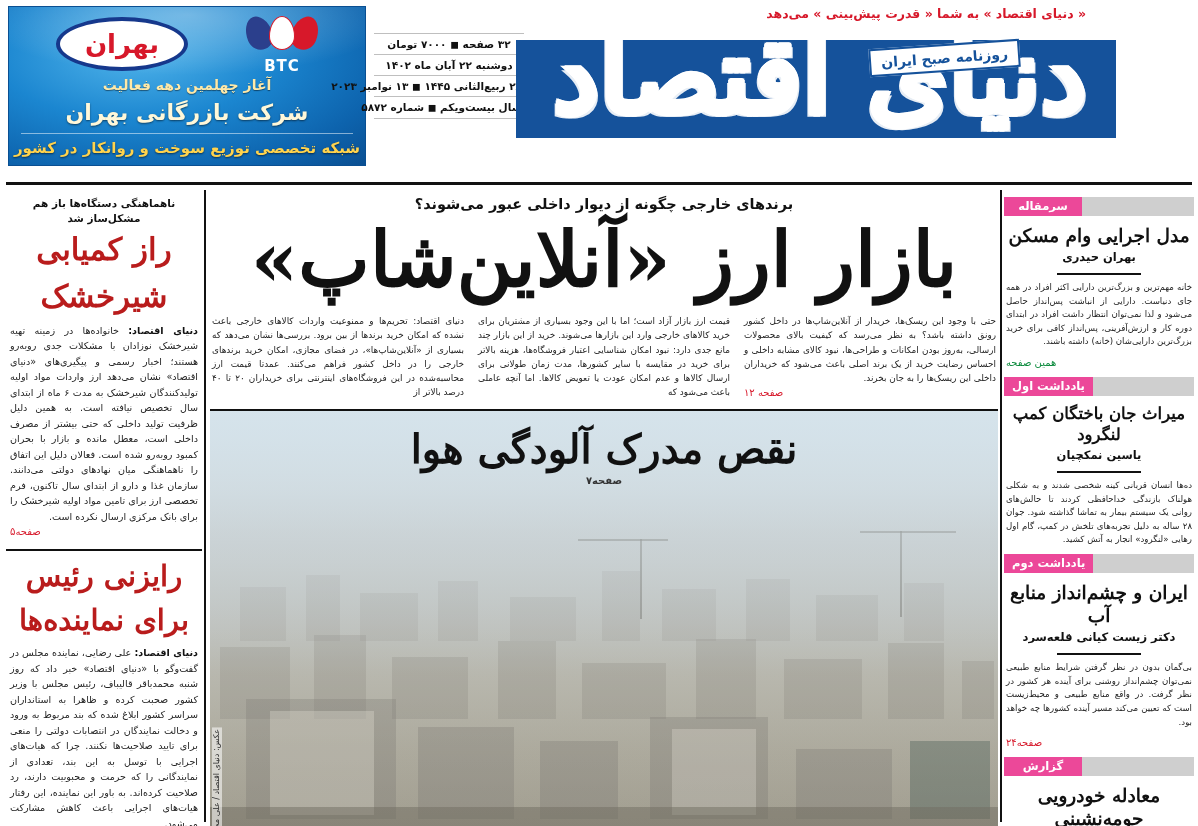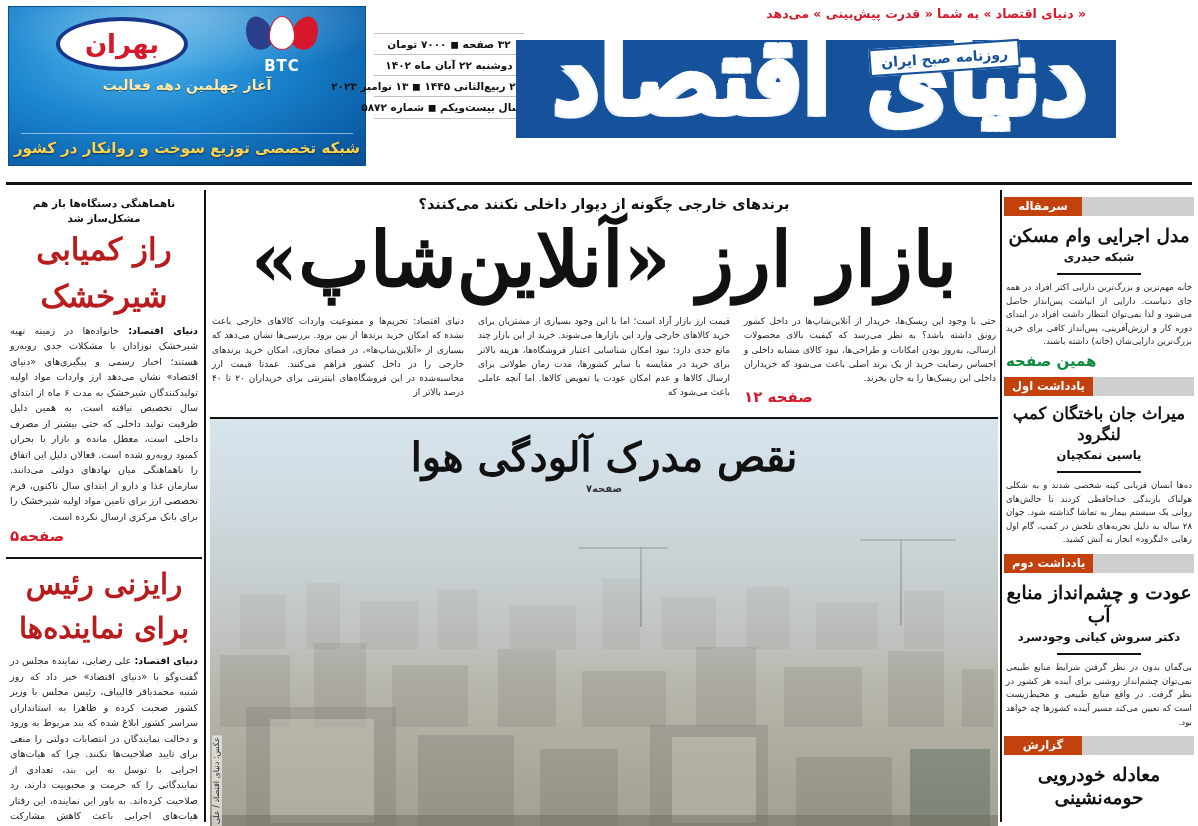--- a/index.html
+++ b/index.html
@@ -81,21 +81,21 @@
   
   .left-col { position:absolute; left:6px; top:190px; width:196px; height:630px; }
   .kicker-sm { font:700 10.5px/1.4 "DejaVu Sans",sans-serif; color:#111; text-align:center; padding:6px 2px 4px; }
   .head-xl { font:700 31px/1.18 "DejaVu Serif",serif; color:#b91c1c; text-align:center; padding:2px 4px 8px; }
   .head-xl.two { font-size:29px; }
   .body-sm {
     font:400 9.6px/1.62 "DejaVu Sans",sans-serif; color:#222;
     text-align:justify; padding:0 4px;
   }
   .lede { font-weight:700; color:#111; }
-  .pagelink { color:#d7182a; font-weight:700; font-size:15px; }
+  .pagelink { color:#d7182a; font-weight:400; font-size:10px; }
   .pagelink.green { color:#0b8a3c; }
 
   .divider { border-top:2px solid #111; margin:8px 0 6px; }
 
   
   .center-col { position:absolute; left:210px; top:190px; width:788px; height:632px; }
   .center-kicker { text-align:center; font:700 14.5px/1.4 "DejaVu Sans",sans-serif; color:#111; padding-top:4px; }
   .center-head {
     text-align:center; font:700 76px/1.05 "DejaVu Serif",serif; color:#111;
     padding:6px 0 10px; white-space:nowrap;
@@ -125,21 +125,21 @@
     writing-mode:vertical-rl; transform:rotate(180deg);
     font:400 8px/1 "DejaVu Sans",sans-serif; color:#2b2b2b;
     background:rgba(255,255,255,.55); padding:2px 1px;
     max-height:220px; overflow:hidden;
   }
 
   
   .right-col { position:absolute; left:1004px; top:190px; width:190px; height:632px; }
   .sec-label-row { display:flex; align-items:stretch; height:19px; margin:7px 0 6px; }
   .sec-label {
-    background:#c2410c; color:#fff; min-width:78px; text-align:center;
+    background:#ec4899; color:#fff; min-width:78px; text-align:center;
     font:700 11.5px/19px "DejaVu Sans",sans-serif; padding:0 8px;
   }
   .sec-label-fill { flex:1; background:#cfcfcf; }
   .r-head { text-align:center; font:700 18.5px/1.25 "DejaVu Serif",serif; color:#111; padding:2px 2px 3px; }
   .r-head.sm { font-size:16.5px; }
   .r-author { text-align:center; font:700 11.5px/1.3 "DejaVu Sans",sans-serif; color:#111; padding-bottom:5px; }
   .r-rule { width:84px; height:2px; background:#111; margin:3px auto 6px; }
   .r-body { font:400 8.6px/1.58 "DejaVu Sans",sans-serif; color:#222; text-align:justify; padding:0 2px; }
   .r-foot { text-align:left; padding:2px 2px 0; }
 </style>
@@ -159,20 +159,21 @@
             <span class="petal r"></span>
           </div>
           <div class="btc-word">BTC</div>
         </div>
         <div class="behran-logo">
           <div class="behran-oval"></div>
           <div class="behran-text">بهران</div>
         </div>
       </div>
       <div class="ad-line1">آغاز چهلمین دهه فعالیت</div>
+      <div class="ad-line2">شرکت بازرگانی بهران</div>
       <div class="ad-rule"></div>
       <div class="ad-line3">شبکه تخصصی توزیع سوخت و روانکار در کشور</div>
     </div>
 
     <div class="info-block">
       <div class="info-line">۳۲ صفحه ◼ ۷۰۰۰ تومان</div>
       <div class="info-line">دوشنبه ۲۲ آبان ماه ۱۴۰۲</div>
       <div class="info-line">۲۸ ربیع‌الثانی ۱۴۴۵ ◼ ۱۳ نوامبر ۲۰۲۳</div>
       <div class="info-line">سال بیست‌ویکم ◼ شماره ۵۸۷۲</div>
     </div>
@@ -202,21 +203,21 @@
     <div>
       <div class="head-xl two">رایزنی رئیس</div>
       <div class="head-xl two">برای نماینده‌ها</div>
       <div class="body-sm"><span class="lede">دنیای اقتصاد:</span><span> علی رضایی، نماینده مجلس در گفت‌وگو با «دنیای اقتصاد» خبر داد که روز شنبه محمدباقر قالیباف، رئیس مجلس با وزیر کشور صحبت کرده و ظاهرا به استانداران سراسر کشور ابلاغ شده که بند مربوط به ورود و دخالت نمایندگان در انتصابات دولتی را منعی برای تایید صلاحیت‌ها نکنند. چرا که هیات‌های اجرایی با توسل به این بند، تعدادی از نمایندگانی را که حرمت و محبوبیت دارند، رد صلاحیت کرده‌اند. به باور این نماینده، این رفتار هیات‌های اجرایی باعث کاهش مشارکت می‌شود.</span></div>
 
     </div>
 
   </div>
 
   <div class="center-col">
-    <div class="center-kicker">برندهای خارجی چگونه از دیوار داخلی نکنند می‌کنند؟</div>
+    <div class="center-kicker">برندهای خارجی چگونه از دیوار داخلی عبور می‌شوند؟</div>
     <div class="center-head">بازار ارز «آنلاین‌شاپ»</div>
     <div class="center-body">
       <div class="cb-col">
         <span>حتی با وجود این ریسک‌ها، خریدار از آنلاین‌شاپ‌ها در داخل کشور رونق داشته باشد؟ به نظر می‌رسد که کیفیت بالای محصولات ارسالی، به‌روز بودن امکانات و طراحی‌ها، نبود کالای مشابه داخلی و احساس رضایت خرید از یک برند اصلی باعث می‌شود که خریداران داخلی این ریسک‌ها را به جان بخرند.</span>
         <div style="text-align:left;"><span class="pagelink">صفحه ۱۲</span></div>
       </div>
       <div class="cb-col">قیمت ارز بازار آزاد است؛ اما با این وجود بسیاری از مشتریان برای خرید کالاهای خارجی وارد این بازار‌ها می‌شوند. خرید از این بازار چند مانع جدی دارد: نبود امکان شناسایی اعتبار فروشگاه‌ها، هزینه بالاتر برای خرید در مقایسه با سایر کشورها، مدت زمان طولانی برای ارسال کالاها و عدم امکان عودت یا تعویض کالاها. اما آنچه عاملی باعث می‌شود که</div>
       <div class="cb-col">دنیای اقتصاد: تحریم‌ها و ممنوعیت واردات کالاهای خارجی باعث نشده که امکان خرید برندها از بین برود. بررسی‌ها نشان می‌دهد که بسیاری از «آنلاین‌شاپ‌ها»، در فضای مجازی، امکان خرید برندهای خارجی را در داخل کشور فراهم می‌کنند. عمدتا قیمت ارز محاسبه‌شده در این فروشگاه‌های اینترنتی برای خریداران ۲۰ تا ۴۰ درصد بالاتر از</div>
     </div>
 
@@ -270,21 +271,21 @@
   </div>
 
   <div class="right-col">
 
     <div>
       <div class="sec-label-row">
         <span class="sec-label-fill"></span>
         <span class="sec-label">سرمقاله</span>
       </div>
       <div class="r-head">مدل اجرایی وام مسکن</div>
-      <div class="r-author">شبکه حیدری</div>
+      <div class="r-author">بهران حیدری</div>
       <div class="r-rule"></div>
       <div class="r-body">خانه مهم‌ترین و بزرگ‌ترین دارایی اکثر افراد در همه جای دنیاست. دارایی از انباشت پس‌انداز حاصل می‌شود و لذا نمی‌توان انتظار داشت افراد در ابتدای دوره کار و ارزش‌آفرینی، پس‌انداز کافی برای خرید بزرگ‌ترین دارایی‌شان (خانه) داشته باشند.</div>
       <div class="r-foot"><span class="pagelink green">همین صفحه</span></div>
     </div>
 
     <div>
       <div class="sec-label-row">
         <span class="sec-label-fill"></span>
         <span class="sec-label">یادداشت اول</span>
       </div>
@@ -292,24 +293,25 @@
       <div class="r-author">یاسین نمکچیان</div>
       <div class="r-rule"></div>
       <div class="r-body">ده‌ها انسان قربانی کینه شخصی شدند و به شکلی هولناک بازندگی خداحافظی کردند تا حالش‌های روانی یک سیستم بیمار به تماشا گذاشته شود. جوان ۲۸ ساله به دلیل تجربه‌های تلخش در کمپ، گام اول رهایی «لنگرود» انجار به آتش کشید.</div>
     </div>
 
     <div>
       <div class="sec-label-row">
         <span class="sec-label-fill"></span>
         <span class="sec-label">یادداشت دوم</span>
       </div>
-      <div class="r-head">عودت و چشم‌انداز منابع آب</div>
-      <div class="r-author">دکتر سروش کیانی وجود‌سرد</div>
+      <div class="r-head">ایران و چشم‌انداز منابع آب</div>
+      <div class="r-author">دکتر زیست کیانی قلعه‌سرد</div>
       <div class="r-rule"></div>
       <div class="r-body">بی‌گمان بدون در نظر گرفتن شرایط منابع طبیعی نمی‌توان چشم‌انداز روشنی برای آینده هر کشور در نظر گرفت. در واقع منابع طبیعی و محیط‌زیست است که تعیین می‌کند مسیر آینده کشورها چه خواهد بود.</div>
+      <div class="r-foot"><span class="pagelink">صفحه۲۴</span></div>
     </div>
 
     <div>
       <div class="sec-label-row">
         <span class="sec-label-fill"></span>
         <span class="sec-label">گزارش</span>
       </div>
       <div class="r-head">معادله خودرویی حومه‌نشینی</div>
 
     </div>

